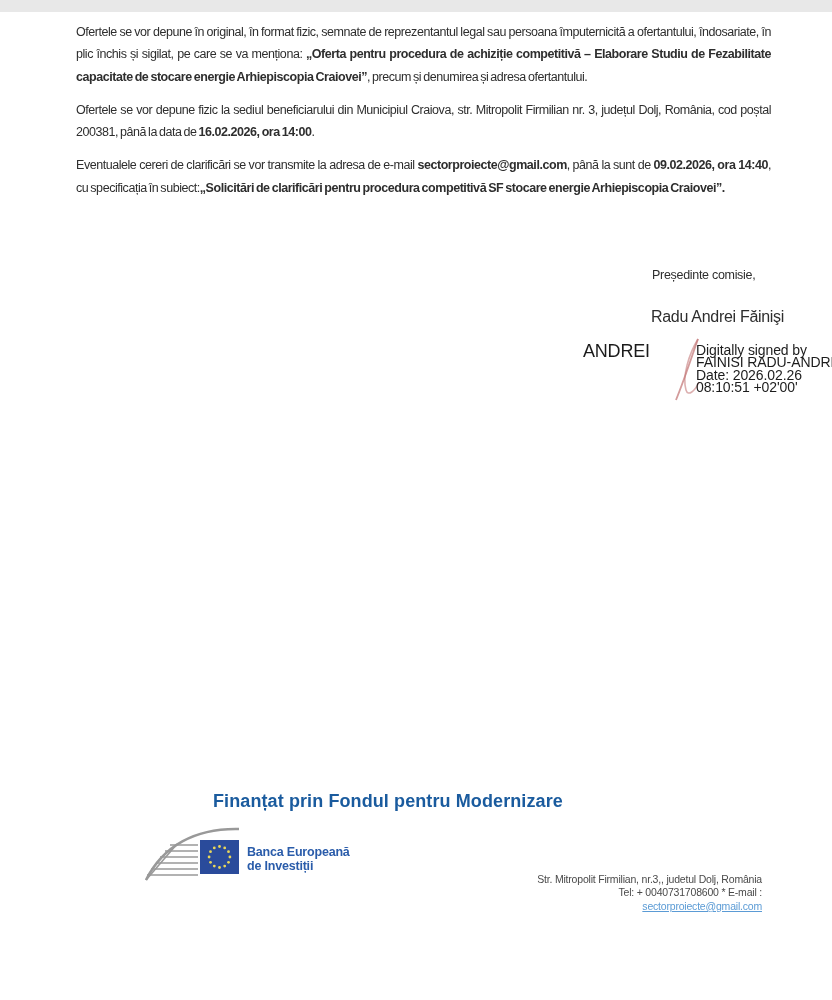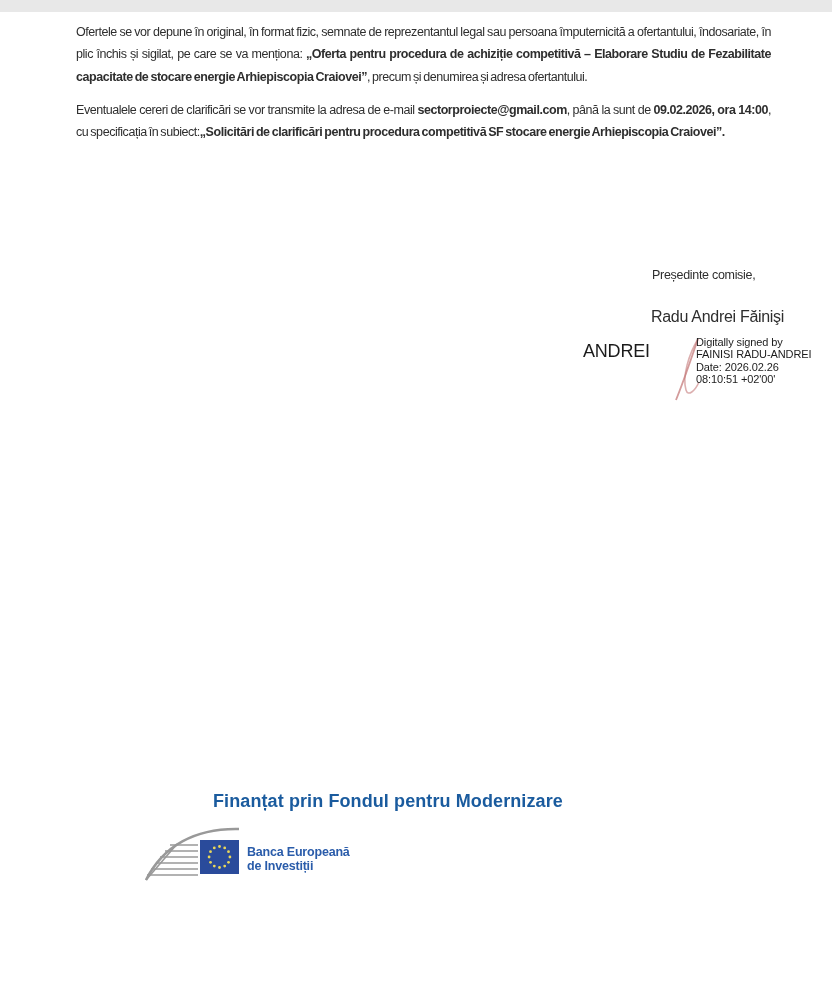--- a/index.html
+++ b/index.html
@@ -44,22 +44,22 @@
   }
   .digital-sig .big-name {
     position: absolute; left: 0; top: 2px;
     font-size: 18px; line-height: 26px; letter-spacing: -0.2px;
     color: #1b1b1b; width: 120px;
   }
   .digital-sig .flourish {
     position: absolute; left: 88px; top: -2px; z-index: 0;
   }
   .digital-sig .details {
-    position: absolute; left: 113px; top: 0; z-index: 1;
-    font-size: 11px; line-height: 12.4px; letter-spacing: -0.1px;
+    position: absolute; left: 113px; top: 8px; z-index: 1;
+    font-size: 14px; line-height: 12.4px; letter-spacing: -0.1px;
     color: #1c1c1c; width: 110px; white-space: nowrap;
   }
 
   .funding-title {
     position: absolute; left: 213px; top: 779px;
     font-size: 18px; font-weight: bold; letter-spacing: 0.1px;
     color: var(--funding-blue, #1a5b9e);
   }
   .eib-logo { position: absolute; left: 143px; top: 810px; }
   .eib-logo text {
@@ -81,23 +81,24 @@
   }
 </style>
 </head>
 <body>
 
 <div class="page">
 
   <div class="content">
     <p class="para"><span>Ofertele se vor depune în original, în format fizic, semnate de reprezentantul legal sau persoana împuternicită a ofertantului, îndosariate, în plic închis și sigilat, pe care se va menționa: </span><b>„Oferta pentru procedura de achiziție competitivă – Elaborare Studiu de Fezabilitate capacitate de stocare energie Arhiepiscopia Craiovei”</b><span>, precum și denumirea și adresa ofertantului.</span></p>
 
+    <p class="para"><span>Ofertele se vor depune fizic la sediul beneficiarului din Municipiul Craiova, str. Mitropolit Firmilian nr. 3, județul Dolj, România, cod poștal 200381, până la data de </span><b>16.02.2026, ora 14:00</b><span>.</span></p>
 
 
-    <p class="para"><span>Eventualele cereri de clarificări se vor transmite la adresa de e-mail </span><b>sectorproiecte@gmail.com</b><span>, până la sunt de </span><b>09.02.2026, ora 14:00</b><span>, cu specificația în subiect:</span><b>„Solicitări de clarificări pentru procedura competitivă SF stocare energie Arhiepiscopia Craiovei”.</b></p>
+    <p class="para"><span>Eventualele cereri de clarificări se vor transmite la adresa de e-mail </span><b>sectorproiecte@gmail.com</b><span>, până la sunt de </span><b>09.02.2026, ora 14:40</b><span>, cu specificația în subiect:</span><b>„Solicitări de clarificări pentru procedura competitivă SF stocare energie Arhiepiscopia Craiovei”.</b></p>
   </div>
 
   <div class="sig-role">Președinte comisie,</div>
   <div class="sig-name">Radu Andrei Făinişi</div>
 
   <div class="digital-sig">
     <div class="big-name">
       <div>ANDREI</div>
     </div>
     <svg class="flourish" width="34" height="70" viewBox="0 0 34 70">
@@ -139,14 +140,19 @@
         <circle cx="67.5" cy="40.3" r="1.4"></circle>
         <circle cx="66.1" cy="35.0" r="1.4"></circle>
         <circle cx="67.5" cy="29.7" r="1.4"></circle>
         <circle cx="71.3" cy="25.9" r="1.4"></circle>
       </g>
     </g>
     <text x="104" y="34">Banca Europeană</text>
     <text x="104" y="48">de Investiții</text>
   </svg>
 
+  <div class="contact">
+    <div>Str. Mitropolit Firmilian, nr.3,, judetul Dolj, România</div>
+    <div>Tel: + 0040731708600 * E-mail :</div>
+    <div><a>sectorproiecte@gmail.com</a></div>
+  </div>
 
 </div>
 
 </body></html>

